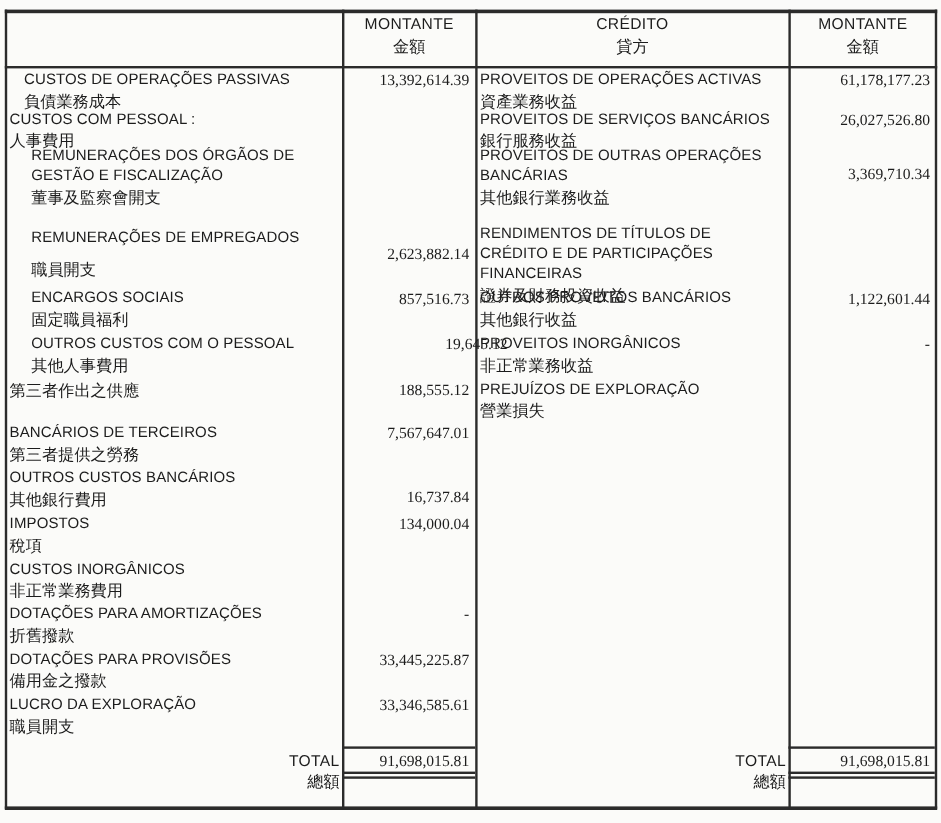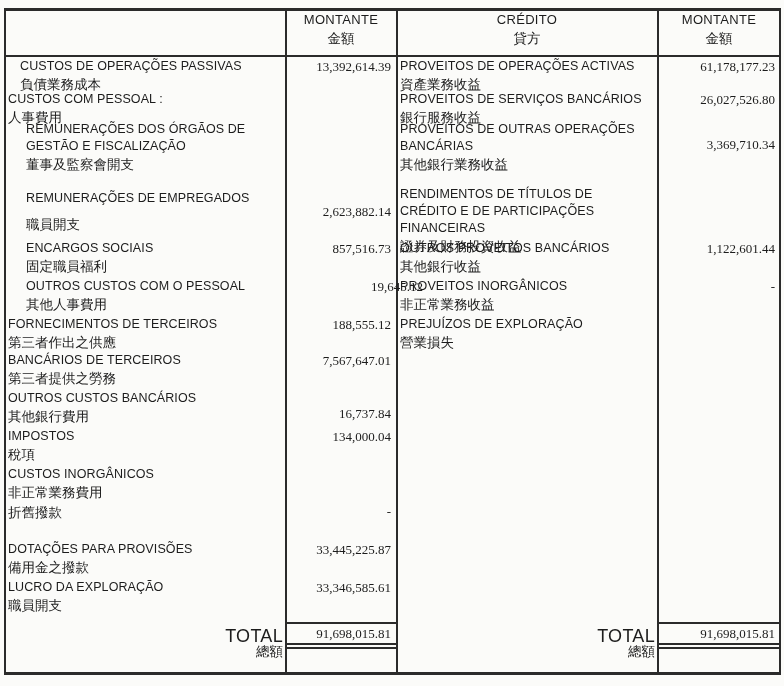--- a/index.html
+++ b/index.html
@@ -19,21 +19,21 @@
   .hdr-pt{position:absolute;left:0;right:0;top:0;font-size:13px;letter-spacing:.3px;}
   .hdr-zh{position:absolute;left:0;right:0;top:18px;font-size:13.5px;font-family:"Liberation Serif","DejaVu Serif",serif;}
   .row{position:absolute;}
   .row-pt{font-size:12.5px;line-height:17px;letter-spacing:.1px;}
   .row-zh{font-size:13.5px;line-height:17px;margin-top:1px;font-family:"Liberation Serif","DejaVu Serif",serif;}
   .amt{
     position:absolute;text-align:right;
     font-family:"Liberation Serif","DejaVu Serif",serif;
     font-size:13px;line-height:16px;
   }
-  .total-label{position:absolute;text-align:right;font-size:18px;letter-spacing:.3px;}
+  .total-label{position:absolute;text-align:right;font-size:13px;letter-spacing:.3px;}
   .total-label-zh{position:absolute;text-align:right;font-size:13.5px;font-family:"Liberation Serif","DejaVu Serif",serif;}
 </style>
 </head>
 <body>
 
 <div class="sheet">
 
   <div class="hline thick" style="left:4px;top:8px;width:777px;"></div>
   <div class="hline thick" style="left:4px;top:672px;width:777px;"></div>
   <div class="vline" style="left:4px;top:8px;height:666px;"></div>
@@ -81,21 +81,20 @@
         <div class="row-pt">ENCARGOS SOCIAIS</div>
         <div class="row-zh">固定職員福利</div>
       </div>
       <div class="amt" style="left: 288px; width: 103px; top: 241px;">857,516.73</div>
       <div class="row" style="top: 278px; left: 26px; width: 252px;">
         <div class="row-pt">OUTROS CUSTOS COM O PESSOAL</div>
         <div class="row-zh">其他人事費用</div>
       </div>
       <div class="amt" style="left: 272px; width: 103px; top: 279px; padding-left: 48px;">19,645.12</div>
       <div class="row" style="top: 316px; left: 8px; width: 252px;">
-        <div class="row-pt">FORNECIMENTOS DE TERCEIROS</div>
         <div class="row-zh">第三者作出之供應</div>
       </div>
       <div class="amt" style="left: 288px; width: 103px; top: 317px;">188,555.12</div>
       <div class="row" style="top: 352px; left: 8px; width: 252px;">
         <div class="row-pt">BANCÁRIOS DE TERCEIROS</div>
         <div class="row-zh">第三者提供之勞務</div>
       </div>
       <div class="amt" style="left: 288px; width: 103px; top: 353px;">7,567,647.01</div>
       <div class="row" style="top: 390px; left: 8px; width: 252px;">
         <div class="row-pt">OUTROS CUSTOS BANCÁRIOS</div>
@@ -105,20 +104,21 @@
       <div class="row" style="top: 428px; left: 8px; width: 252px;">
         <div class="row-pt">IMPOSTOS</div>
         <div class="row-zh">稅項</div>
       </div>
       <div class="amt" style="left: 288px; width: 103px; top: 429px;">134,000.04</div>
       <div class="row" style="top: 466px; left: 8px; width: 252px;">
         <div class="row-pt">CUSTOS INORGÂNICOS</div>
         <div class="row-zh">非正常業務費用</div>
       </div>
       <div class="row" style="top: 503px; left: 8px; width: 252px;">
+        <div class="row-pt">DOTAÇÕES PARA AMORTIZAÇÕES</div>
         <div class="row-zh">折舊撥款</div>
       </div>
       <div class="amt" style="left: 288px; width: 103px; top: 504px;">-</div>
       <div class="row" style="top: 541px; left: 8px; width: 252px;">
         <div class="row-pt">DOTAÇÕES PARA PROVISÕES</div>
         <div class="row-zh">備用金之撥款</div>
       </div>
       <div class="amt" style="left: 288px; width: 103px; top: 542px;">33,445,225.87</div>
       <div class="row" style="top: 579px; left: 8px; width: 252px;">
         <div class="row-pt">LUCRO DA EXPLORAÇÃO</div>

